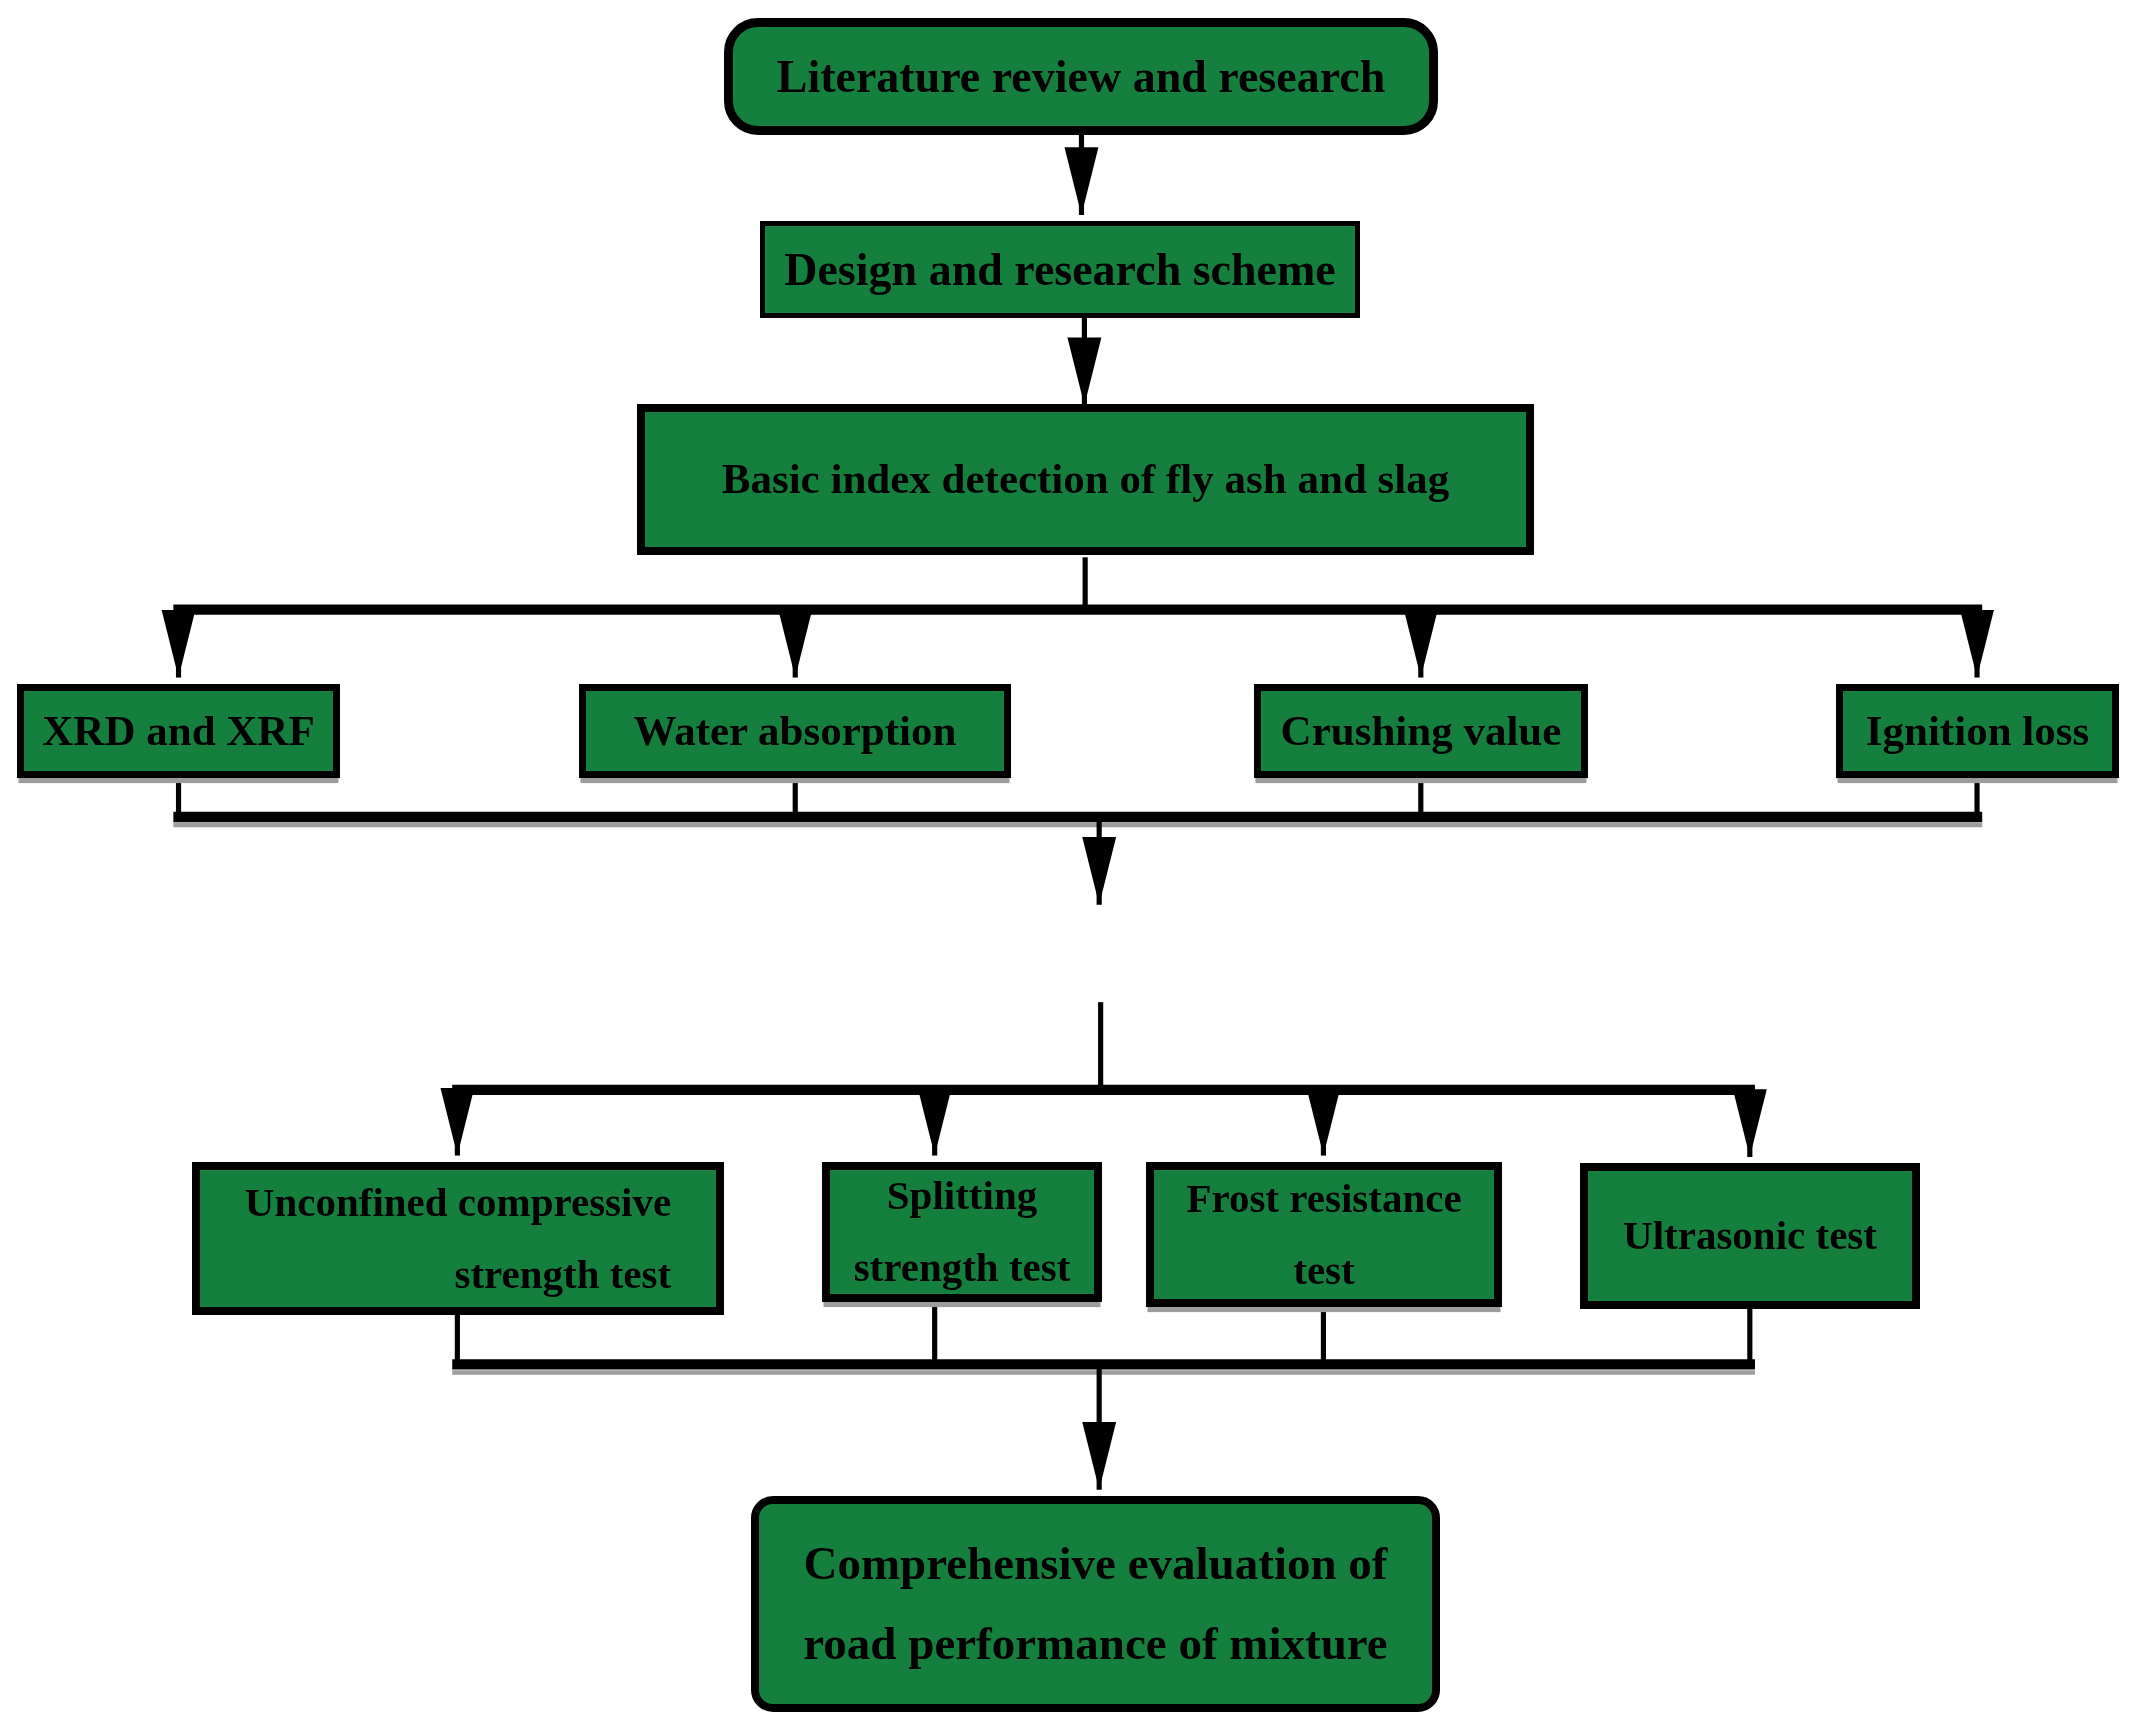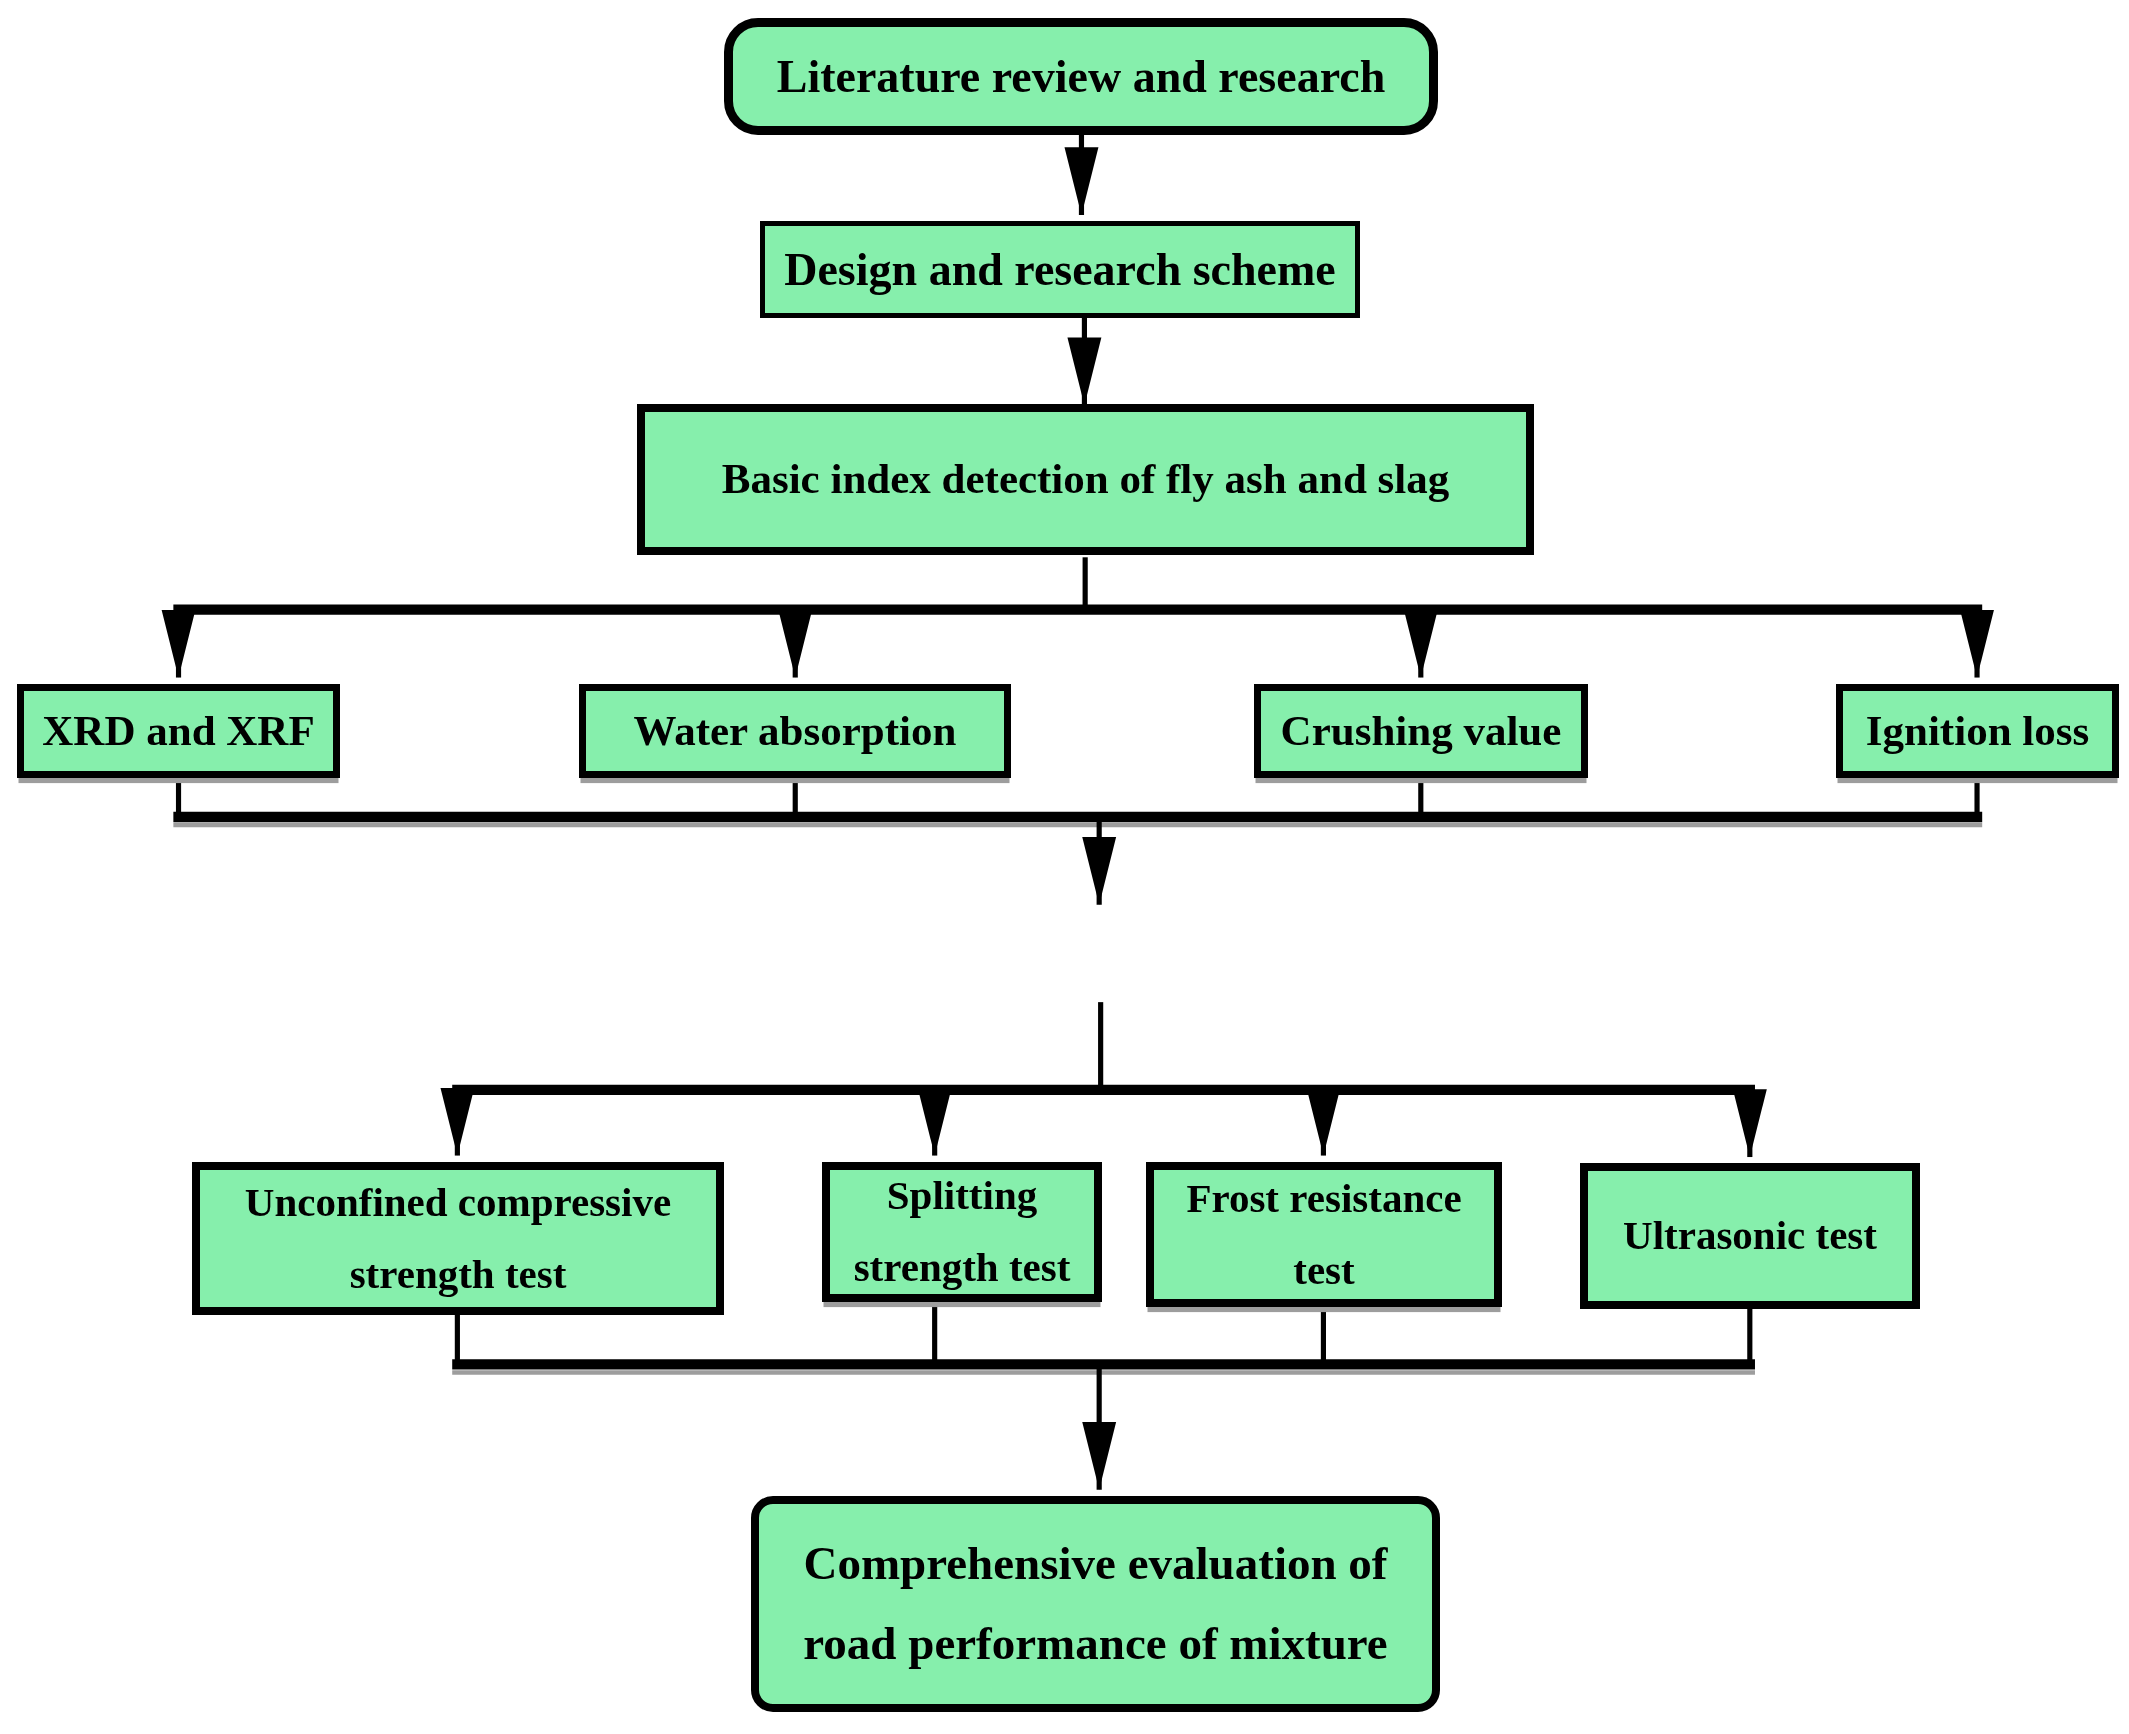--- a/index.html
+++ b/index.html
@@ -11,38 +11,38 @@
     font-weight:700;
     color:#000000;
     overflow:hidden;
   }
   .connectors{position:absolute;left:0;top:0;width:2129px;height:1735px;}
   .node{
     position:absolute;
     box-sizing:border-box;
     display:flex;align-items:center;justify-content:center;
     text-align:center;
-    background:#86efac;
+    background:#15803d;
     border:7.4px solid #000000;
     white-space:pre-line;
     line-height:1.55;
     z-index:2;
   }
   .rounded{border-radius:34px;border-width:9.6px;}
   .rounded-lg{border-radius:22px;border-width:8.9px;}
   .nowrap{white-space:nowrap;}
   .shadowed{box-shadow:0 6.6px 0 -1.5px #9d9d9d;}
   .f62{font-size:46px;}
   .f58{font-size:43px;}
   .f56{font-size:41px;line-height:1.75;}
   .f64{font-size:47px;line-height:1.7;}
   .b8{border-width:5.9px;}
   .b9{border-width:6.6px;}
   .b11{border-width:8px;}
-  .b12{border-width:8.9px;}
+  .b12{border-width:8.9px;text-align:right;}
   line.thin{stroke:#000;stroke-width:7;}
   line.thick{stroke:#000;stroke-width:14;}
   line.shadow{stroke:#9d9d9d;stroke-width:6;}
 </style>
 </head>
 <body>
 
 <div class="canvas">
 
   <svg class="connectors" viewBox="0 0 2886 2351" xmlns="http://www.w3.org/2000/svg">

